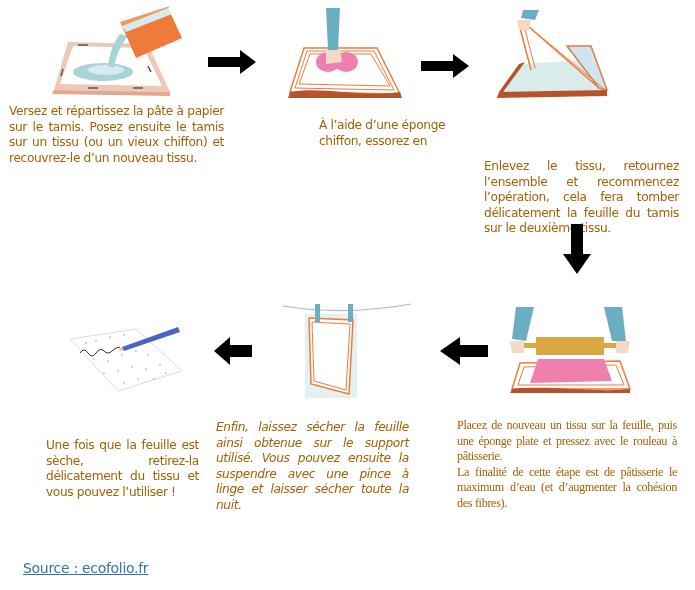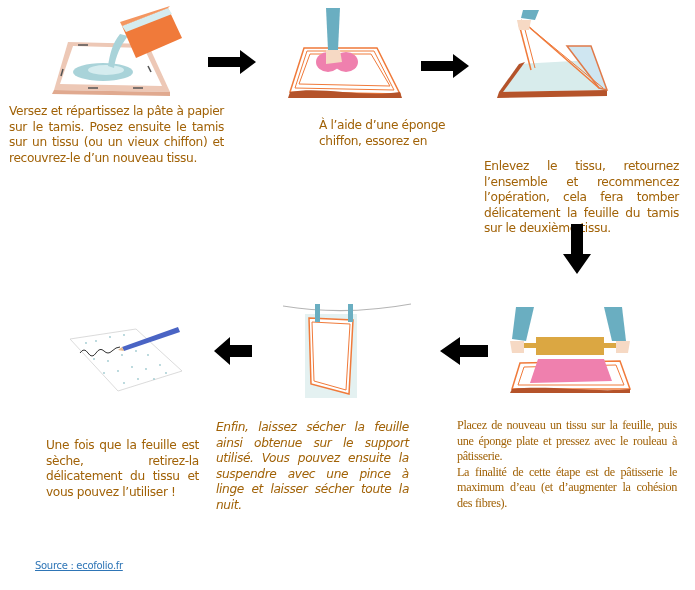--- a/index.html
+++ b/index.html
@@ -4,21 +4,21 @@
   <style>
     html, body { margin: 0; padding: 0; background: #ffffff; }
     body { width: 695px; height: 590px; position: relative; overflow: hidden;
            font-family: "DejaVu Sans", sans-serif; color: #222; }
     .abs { position: absolute; }
     .txt { font-size: 12.2px; line-height: 15.6px; letter-spacing: -0.35px; color: #a16207; }
     .just { text-align: justify; }
     .illus { position: absolute; }
     .illus svg { display: block; }
     .arrow svg { display: block; }
-    a.src { color: #2e75b6; text-decoration: underline; font-size: 10px; letter-spacing: -0.3px; margin-left: 12px; }
+    a.src { color: #2e75b6; text-decoration: underline; font-size: 14px; letter-spacing: -0.3px; }
   </style>
 </head>
 <body>
 
 <div class="illus" style="left:48px; top:4px;">
   <svg width="140" height="95" viewBox="0 0 140 95">
 
     <polygon points="20,38 100,40 122,88 6,86" fill="#edc8b6"></polygon>
     <polygon points="25,42 96,44 114,82 12,80" fill="#ffffff"></polygon>
     <polygon points="6,86 122,88 122,92 4,90" fill="#e0a98f"></polygon>

